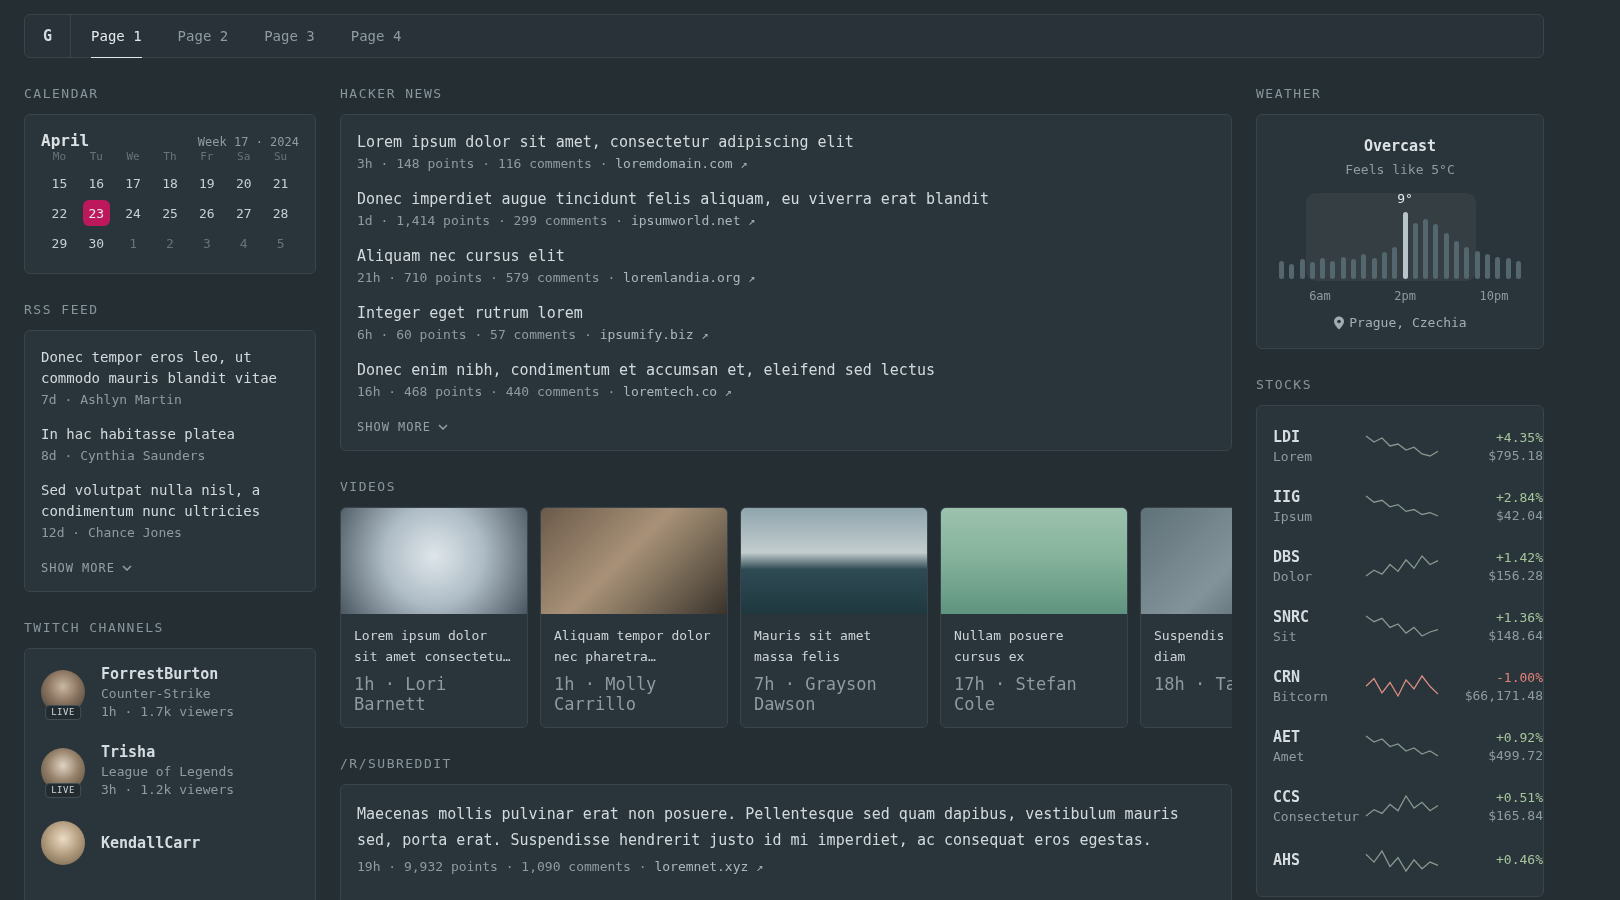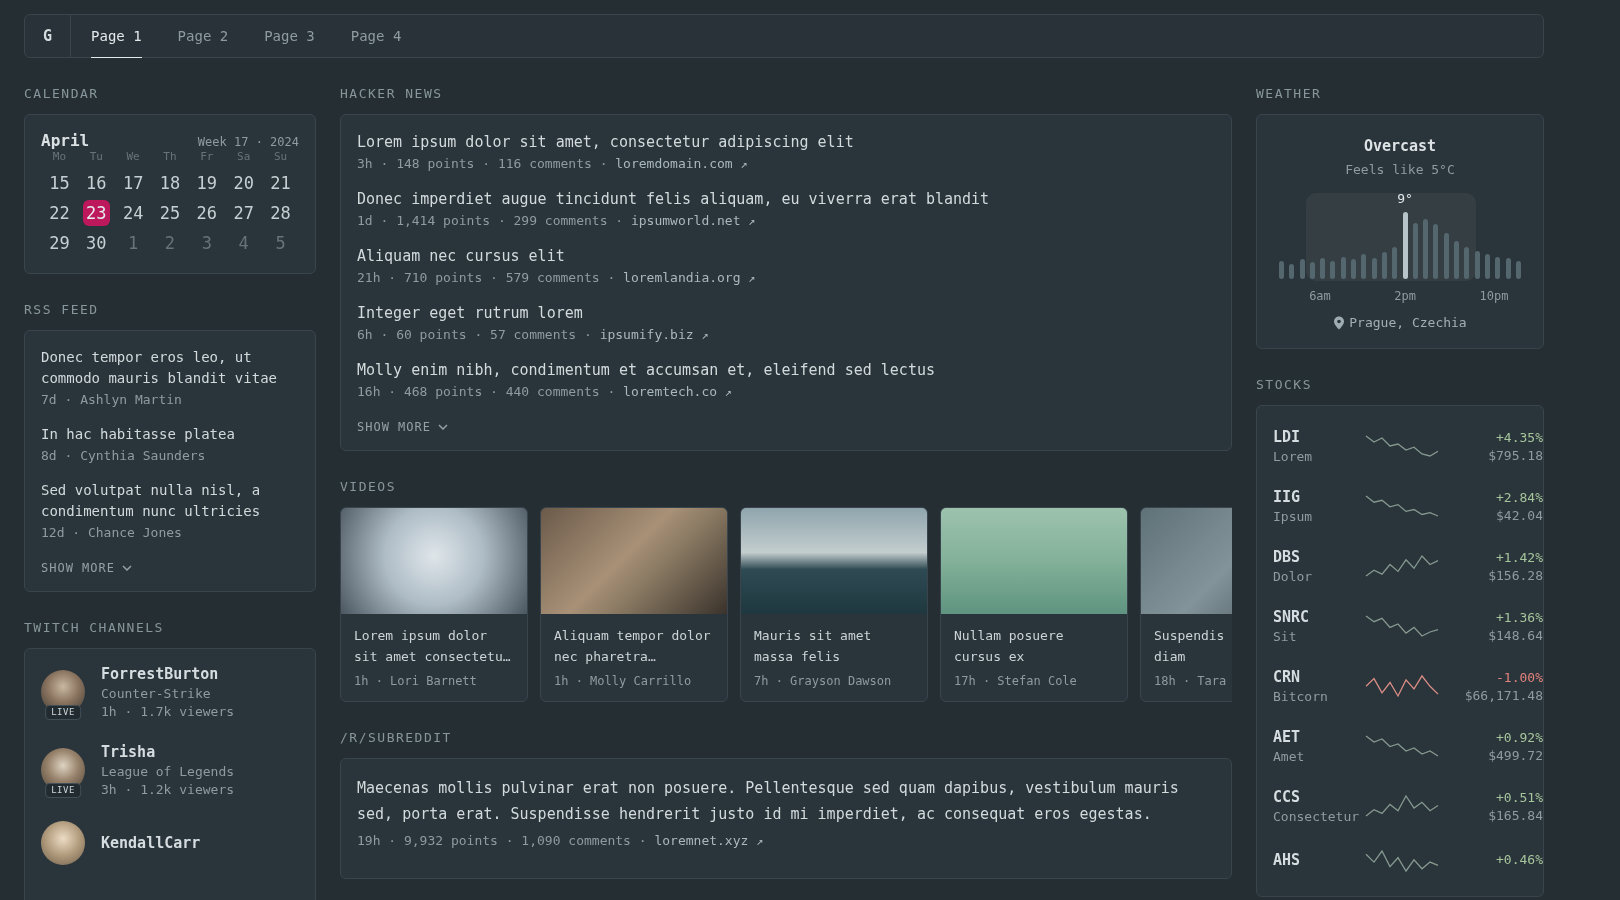--- a/index.html
+++ b/index.html
@@ -44,21 +44,21 @@
 
   
   .cal-head { display:flex; justify-content:space-between; align-items:baseline; }
   .cal-month { font-size:16px; font-weight:bold; color:#dbe1e3; }
   .cal-week { font-size:12px; color:#8e9ba0; }
   .cal-grid { display:grid; grid-template-columns:repeat(7,1fr); }
   .cal-dow span { text-align:center; font-size:11px; color:#66747a; }
   .cal-days { margin-top:6px; row-gap:2px; }
   .cal-day {
     display:flex; align-items:center; justify-content:center;
-    height:28px; font-size:17px; color:#c6cfd3; cursor:default;
+    height:28px; font-size:13px; color:#c6cfd3; cursor:default;
   }
   .cal-day.sel { background:#be185d; border-radius:6px; margin:1px 5px; height:26px; color:#e6ebed; }
   .cal-day.muted { color:#66747a; }
 
   
   .feed-item { margin-bottom:17px; }
   .feed-item:last-of-type { margin-bottom:14px; }
   .feed-title { font-size:14px; line-height:21px; color:#d2dadc; cursor:pointer; white-space:pre-line; }
   .hn .feed-title { font-size:15px; line-height:22px; }
   .feed-meta { margin-top:3px; font-size:13px; color:#8e9ba0; }
@@ -84,21 +84,21 @@
   .channel-name { font-size:15px; font-weight:bold; color:#d6dde0; cursor:pointer; }
   .channel-game { font-size:13px; color:#8e9ba0; margin-top:3px; cursor:pointer; }
   .channel-meta { font-size:13px; color:#8e9ba0; margin-top:3px; }
 
   
   .video-row { display:flex; gap:12px; width:892px; overflow:hidden; }
   .video-card { flex:0 0 188px; background:#2a343b; border:1px solid #39444c; border-radius:6px; overflow:hidden; cursor:pointer; }
   .thumb { width:100%; height:106px; }
   .video-body { padding:11px 13px 13px; }
   .video-title { font-size:13px; line-height:21px; height:42px; color:#ccd4d7; white-space:pre-line; overflow:hidden; }
-  .video-meta { font-size:12px; color:#8e9ba0; margin-top:7px; }
+  .video-meta { font-size:17px; color:#8e9ba0; margin-top:7px; }
 
   
   .sub-card .feed-title { font-size:15px; line-height:26px; }
   .sub-card .feed-meta { margin-top:6px; }
 
   
   .weather-card { text-align:center; padding-bottom:18px; }
   .w-cond { font-size:15px; font-weight:bold; color:#dde3e5; margin-top:6px; }
   .w-feels { font-size:13px; color:#8e9ba0; margin-top:7px; }
   .wchart { position:relative; height:112px; margin-top:14px; }
@@ -265,21 +265,21 @@
           </div>
           <div class="feed-item">
             <div class="feed-title">Aliquam nec cursus elit</div>
             <div class="feed-meta"><span>21h · 710 points · 579 comments · </span><a class="domain"><span>loremlandia.org</span> <span class="ext">↗</span></a></div>
           </div>
           <div class="feed-item">
             <div class="feed-title">Integer eget rutrum lorem</div>
             <div class="feed-meta"><span>6h · 60 points · 57 comments · </span><a class="domain"><span>ipsumify.biz</span> <span class="ext">↗</span></a></div>
           </div>
           <div class="feed-item">
-            <div class="feed-title">Molly enim nibh, condimentum et accumsan et, eleifend sed lectus</div>
+            <div class="feed-title">Donec enim nibh, condimentum et accumsan et, eleifend sed lectus</div>
             <div class="feed-meta"><span>16h · 468 points · 440 comments · </span><a class="domain"><span>loremtech.co</span> <span class="ext">↗</span></a></div>
           </div>
           <div class="show-more">
             <span>SHOW MORE</span>
             <svg class="chev" width="10" height="6" viewBox="0 0 10 6">
                 <polyline points="1,1 5,5 9,1"></polyline>
               </svg>
           </div>
         </div>
       </section>

